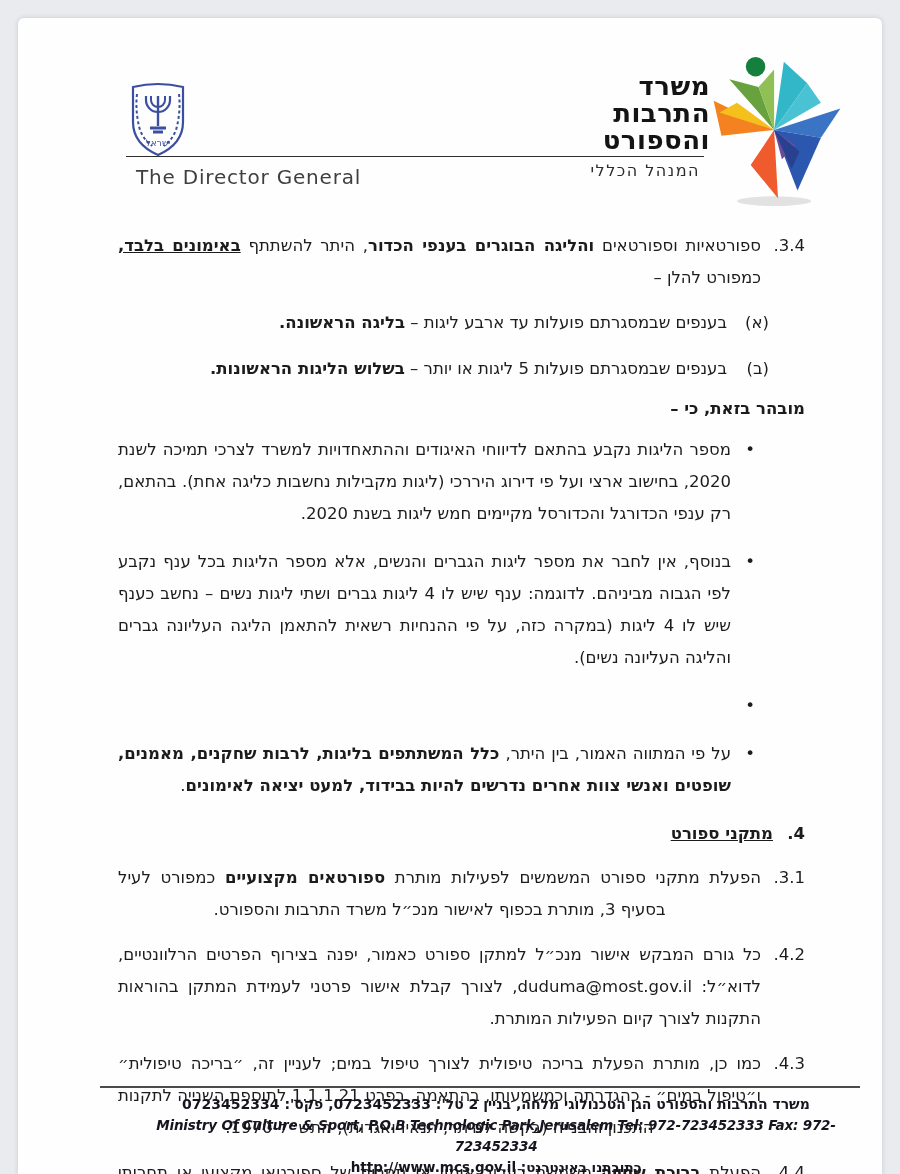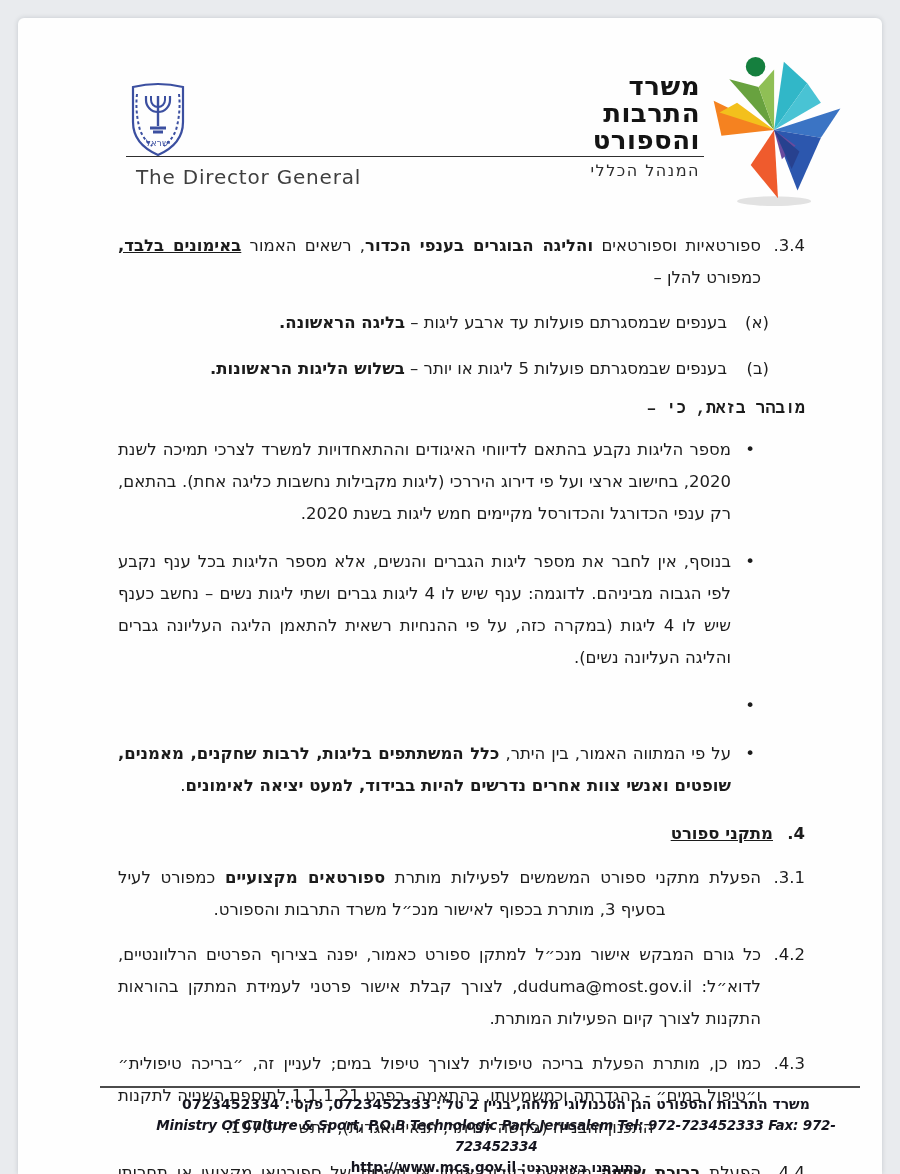--- a/index.html
+++ b/index.html
@@ -12,38 +12,38 @@
     position:absolute;left:18px;top:18px;width:864px;height:1156px;
     background:#fefefe;border-radius:6px 6px 0 0;
     box-shadow:0 0 5px rgba(40,50,60,.18);
   }
   
   .header{position:absolute;left:0;top:0;right:0;height:200px;}
   .emblem{position:absolute;left:108px;top:64px;width:64px;height:76px;}
   .header-rule{position:absolute;left:108px;top:138px;width:578px;border-top:1.6px solid #2e2e2e;}
   .director-en{position:absolute;left:118px;top:147px;font-size:20px;color:#3f3f3f;letter-spacing:.8px;}
   .ministry-name{
-    position:absolute;right:182px;top:55px;text-align:right;
+    position:absolute;right:172px;top:55px;text-align:right;
     font-size:26px;font-weight:bold;color:#141414;line-height:27px;letter-spacing:.5px;
   }
   .ministry-sub{position:absolute;right:182px;top:143px;font-size:16px;color:#2c2c2c;letter-spacing:1.5px;}
   .star-logo{position:absolute;right:35px;top:34px;width:138px;height:156px;}
   
   .doc-body{position:absolute;top:212px;left:0;right:0;bottom:110px;padding:0 77px 0 100px;direction:rtl;}
   .doc-body,.doc-body *{font-size:16.5px;color:#1c1c1c;}
   .para,.item,.sub-item,.bullet{line-height:32px;text-align:justify;margin:0 0 13px 0;}
   .item{display:flex;}
   .item .num{flex:0 0 44px;}
   .item .txt{flex:1;}
   .sub-item{display:flex;margin-right:36px;margin-bottom:14px;}
   .sub-item .mark{flex:0 0 42px;}
   .sub-item .txt{flex:1;}
   .bullet{display:flex;margin-right:50px;margin-bottom:16px;}
   .bullet .bmark{flex:0 0 24px;}
-  .clarify{font-weight:bold;margin:4px 0 16px 0;font-family:Liberation Mono, monospace;}
+  .clarify{font-weight:bold;margin:4px 0 16px 0;}
   .sec-head{display:flex;line-height:32px;margin:6px 0 12px 0;}
   .sec-head .num{flex:0 0 32px;font-weight:bold;}
   .sec-head .ttl{font-weight:bold;text-decoration:underline;}
   .cl{text-align-last:center;}
   .b{font-weight:bold;}
   .u{text-decoration:underline;}
   
   .footer{position:absolute;left:0;right:0;top:1058px;height:98px;}
   .footer-rule{position:absolute;left:82px;right:22px;top:10px;border-top:2px solid #4b4b4b;}
   .govlogo{position:absolute;left:26px;top:-2px;width:86px;height:54px;}
@@ -101,21 +101,21 @@
 
     <div class="header-rule"></div>
     <div class="ministry-sub">המנהל הכללי</div>
     <div class="director-en">The Director General</div>
   </div>
 
   <div class="doc-body">
 
     <div class="item">
       <span class="num">3.4.</span>
-      <div class="txt"><span>ספורטאיות וספורטאים </span><span class="b">והליגה הבוגרים בענפי הכדור</span><span>, רשאים האמור </span><span class="b u">באימונים בלבד,</span><span> כמפורט להלן –</span></div>
+      <div class="txt"><span>ספורטאיות וספורטאים </span><span class="b">והליגה הבוגרים בענפי הכדור</span><span>, היתר להשתתף </span><span class="b u">באימונים בלבד,</span><span> כמפורט להלן –</span></div>
     </div>
 
     <div class="sub-item">
       <span class="mark">(א)</span>
       <div class="txt"><span>בענפים שבמסגרתם פועלות עד ארבע ליגות – </span><span class="b">בליגה הראשונה.</span></div>
     </div>
 
     <div class="sub-item">
       <span class="mark">(ב)</span>
       <div class="txt"><span>בענפים שבמסגרתם פועלות 5 ליגות או יותר – </span><span class="b">בשלוש הליגות הראשונות.</span></div>

